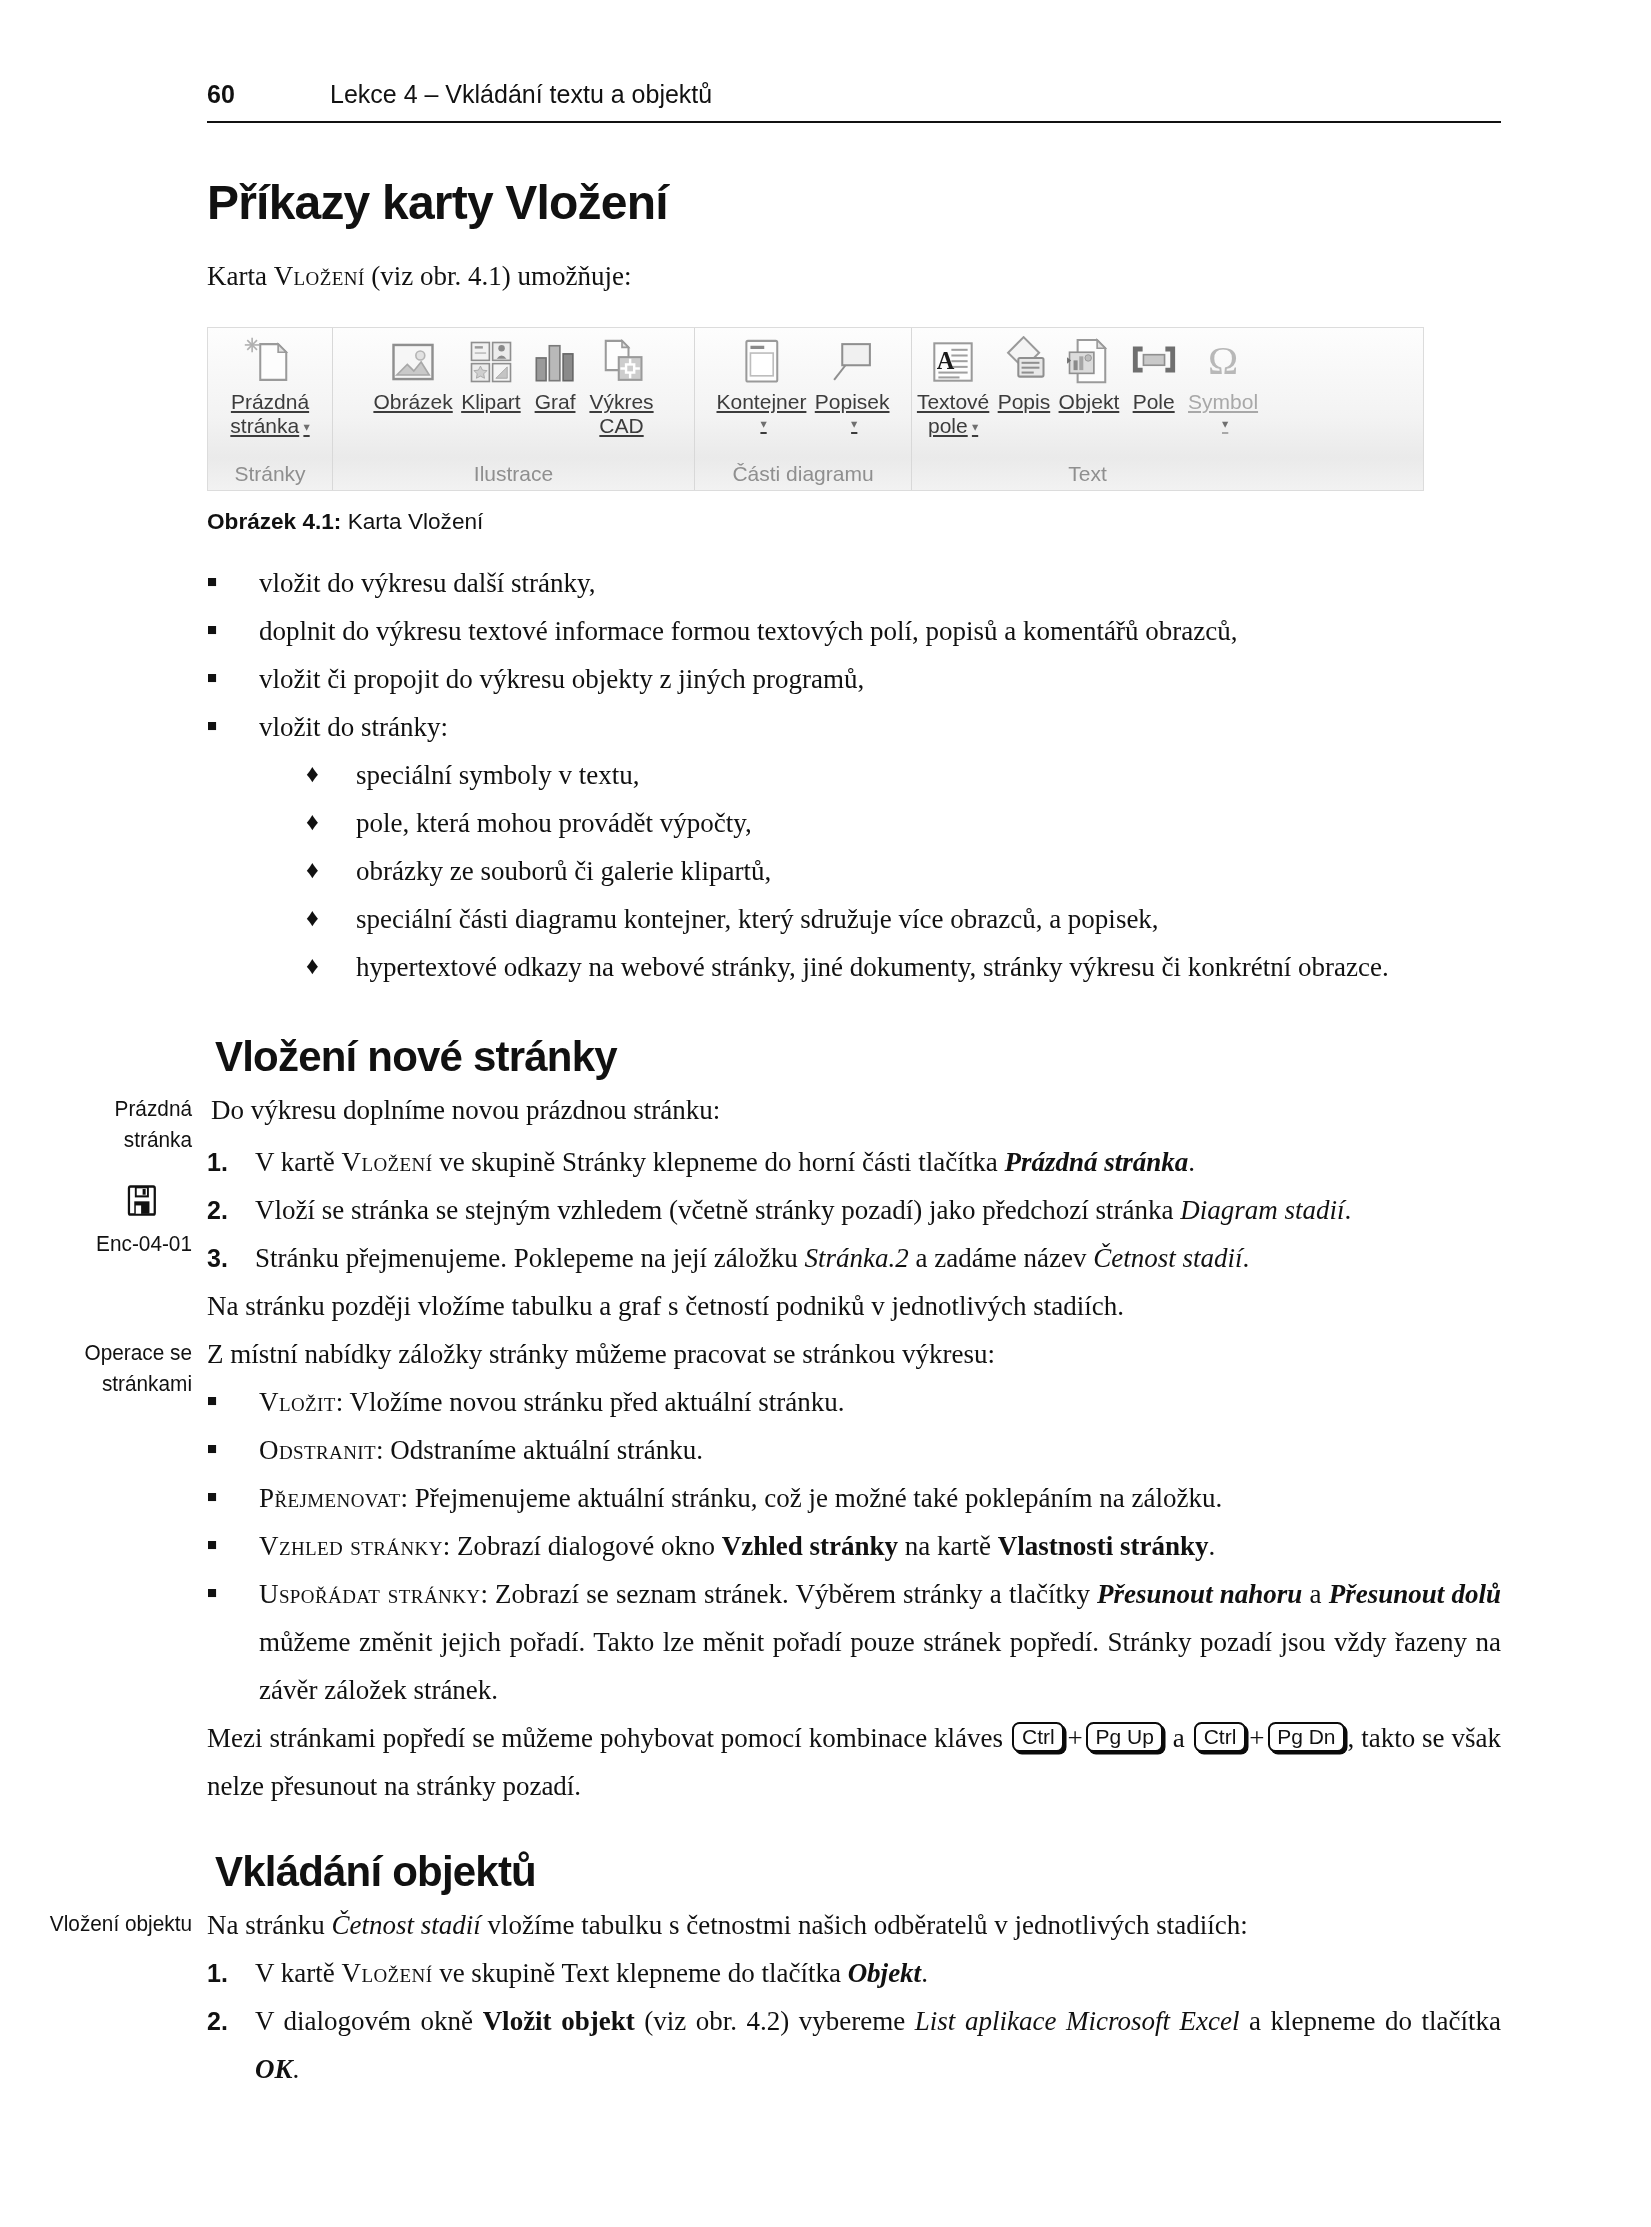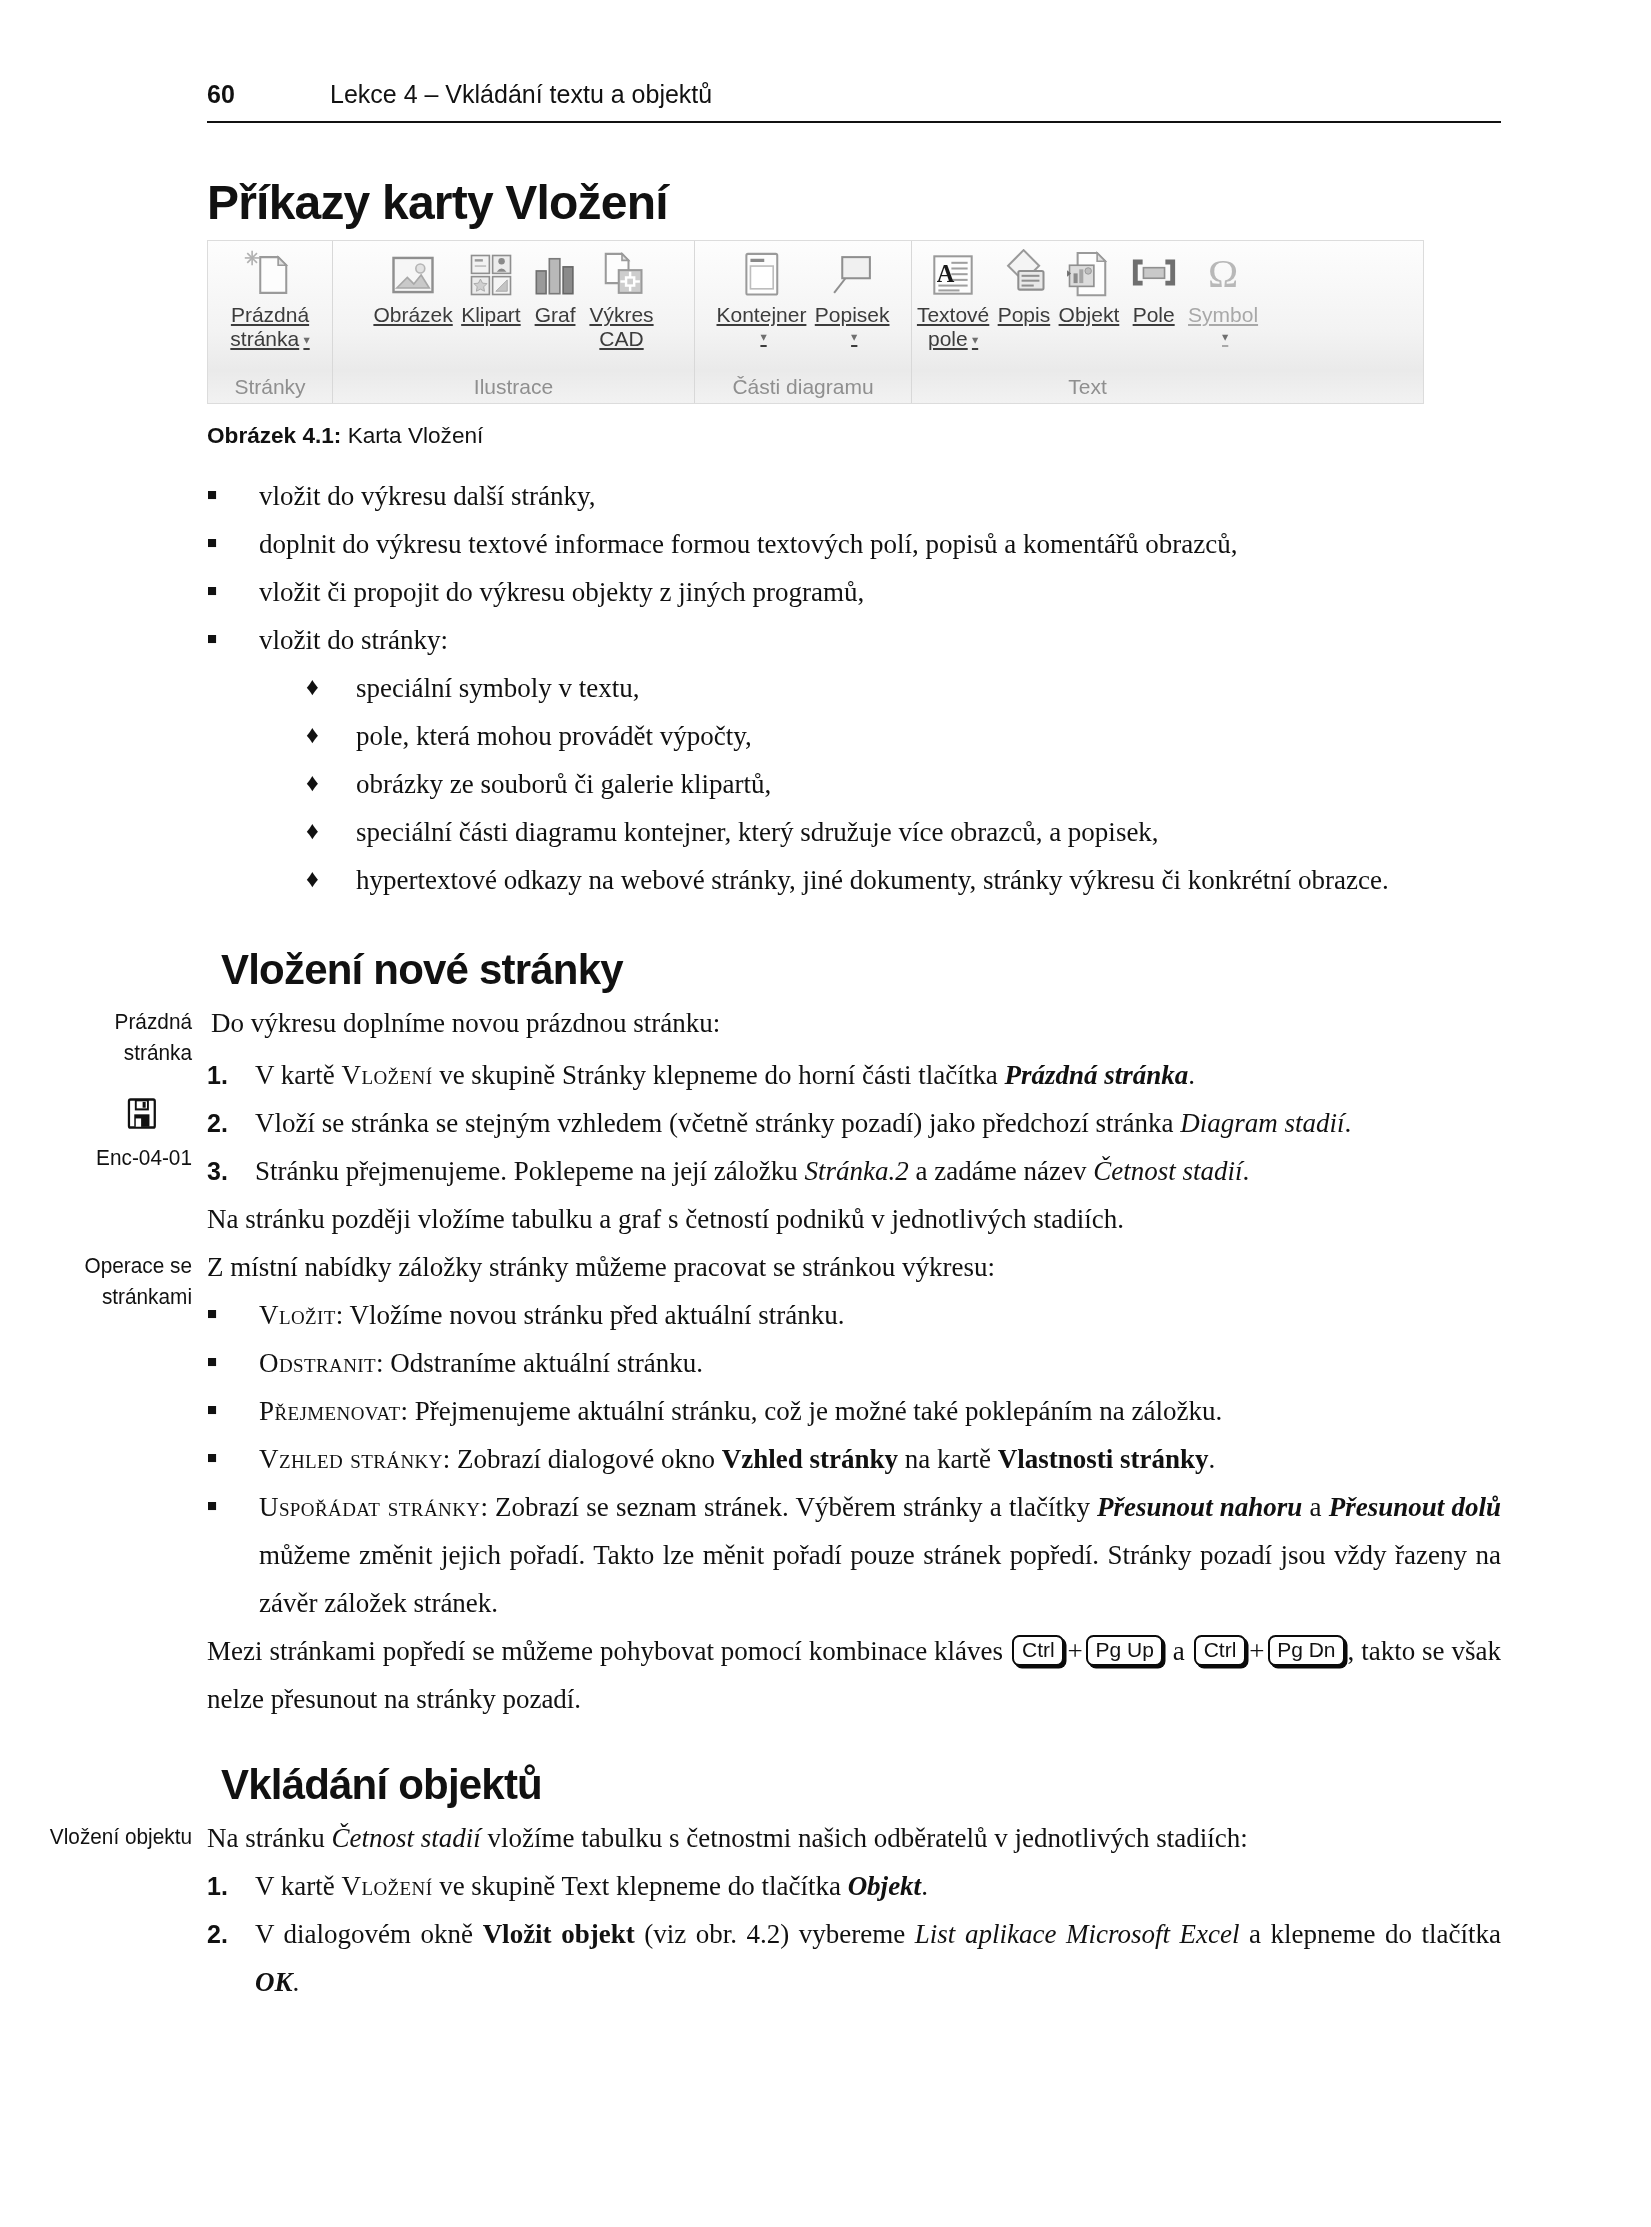--- a/index.html
+++ b/index.html
@@ -8,21 +8,21 @@
   .content{position:absolute;left:207px;top:0;width:1294px;}
 
   
   .runhead{display:flex;align-items:baseline;padding-top:80px;padding-bottom:11.7px;
            border-bottom:2.5px solid #111;font-family:"Liberation Sans",sans-serif;font-size:25px;}
   .pagenum{font-weight:bold;width:123px;}
   .runtitle{font-weight:normal;}
 
   h1.t1{margin:54px 0 0 0;font-family:"Liberation Sans",sans-serif;font-weight:bold;
         font-size:48px;letter-spacing:-0.8px;line-height:52px;}
-  h2.t2{margin:42px 0 5px 14px;font-family:"Liberation Sans",sans-serif;font-weight:bold;
+  h2.t2{margin:42px 0 5px 8px;font-family:"Liberation Sans",sans-serif;font-weight:bold;
         font-size:42px;letter-spacing:-0.8px;line-height:48px;}
 
   .body-txt{font-size:27px;line-height:48px;}
   .intro{margin-top:23.4px;}
   .just{text-align:justify;}
 
   
   .s-b{font-weight:bold;}
   .s-i{font-style:italic;}
   .s-bi{font-weight:bold;font-style:italic;}
@@ -82,20 +82,21 @@
 <div class="page">
 <div class="content">
 
   <div class="runhead">
     <span class="pagenum">60</span>
     <span class="runtitle">Lekce 4 – Vkládání textu a objektů</span>
   </div>
 
   <h1 class="t1">Příkazy karty Vložení</h1>
 
+  <p class="body-txt intro"><span>Karta </span><span class="s-sc">Vložení</span><span> (viz obr. 4.1) umožňuje:</span></p>
 
   <div class="figure">
     <div class="ribbon">
 
       <div class="grp" style="width:125px">
         <div class="grp-body">
           <div class="rbtn">
             <svg class="icon62" viewBox="0 0 64 64">
               <g stroke="#b0b0b0" stroke-width="2">
                 <line x1="4" y1="5" x2="16" y2="17"></line>

